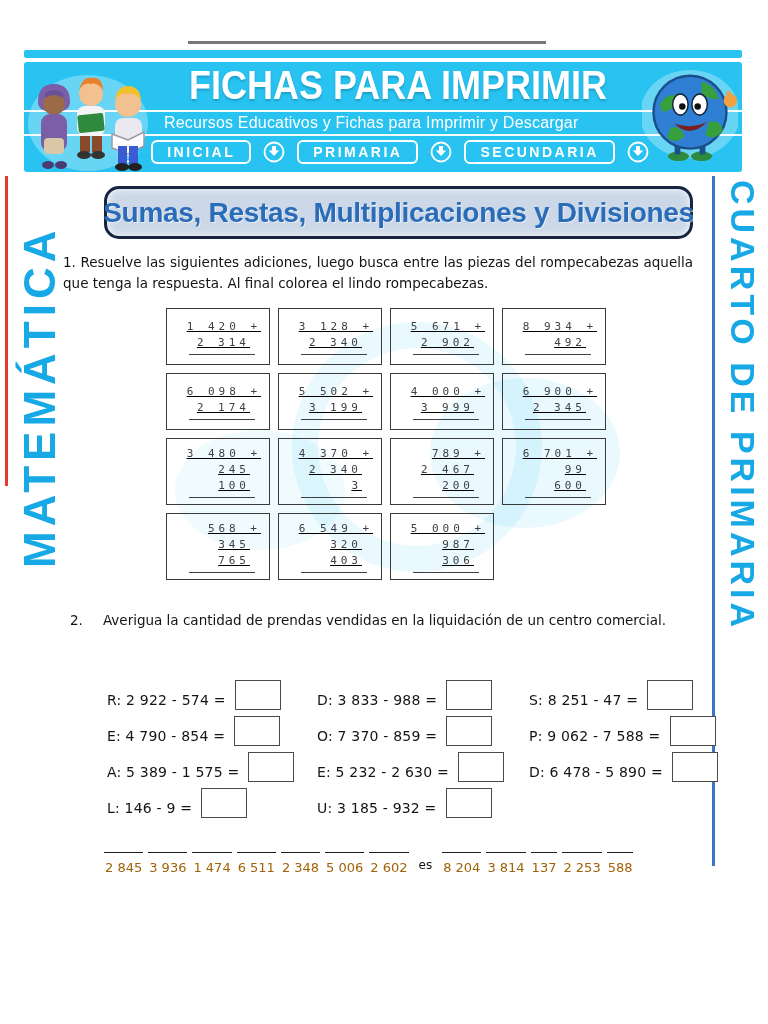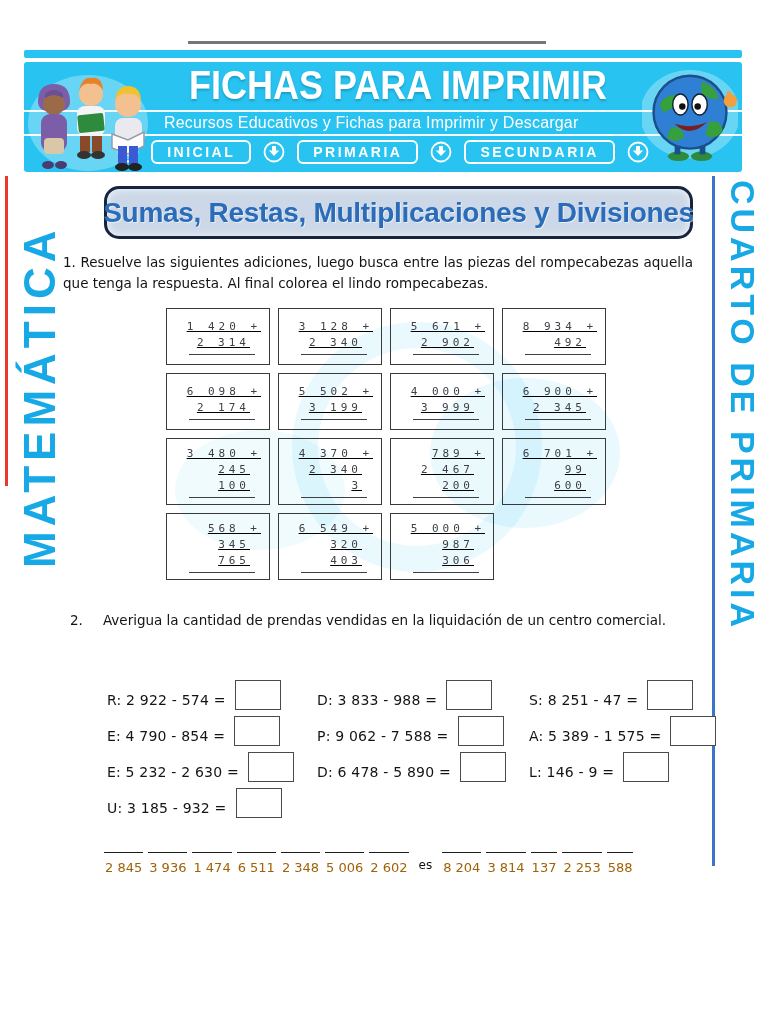--- a/index.html
+++ b/index.html
@@ -336,20 +336,24 @@
   </div>
   <div class="sub-item">
     <span class="sub-label">S: 8 251 - 47 =</span>
     <div class="sub-box"></div>
   </div>
   <div class="sub-item">
     <span class="sub-label">E: 4 790 - 854 =</span>
     <div class="sub-box"></div>
   </div>
   <div class="sub-item">
+    <span class="sub-label">O: 7 370 - 859 =</span>
+    <div class="sub-box"></div>
+  </div>
+  <div class="sub-item">
     <span class="sub-label">P: 9 062 - 7 588 =</span>
     <div class="sub-box"></div>
   </div>
   <div class="sub-item">
     <span class="sub-label">A: 5 389 - 1 575 =</span>
     <div class="sub-box"></div>
   </div>
   <div class="sub-item">
     <span class="sub-label">E: 5 232 - 2 630 =</span>
     <div class="sub-box"></div>

